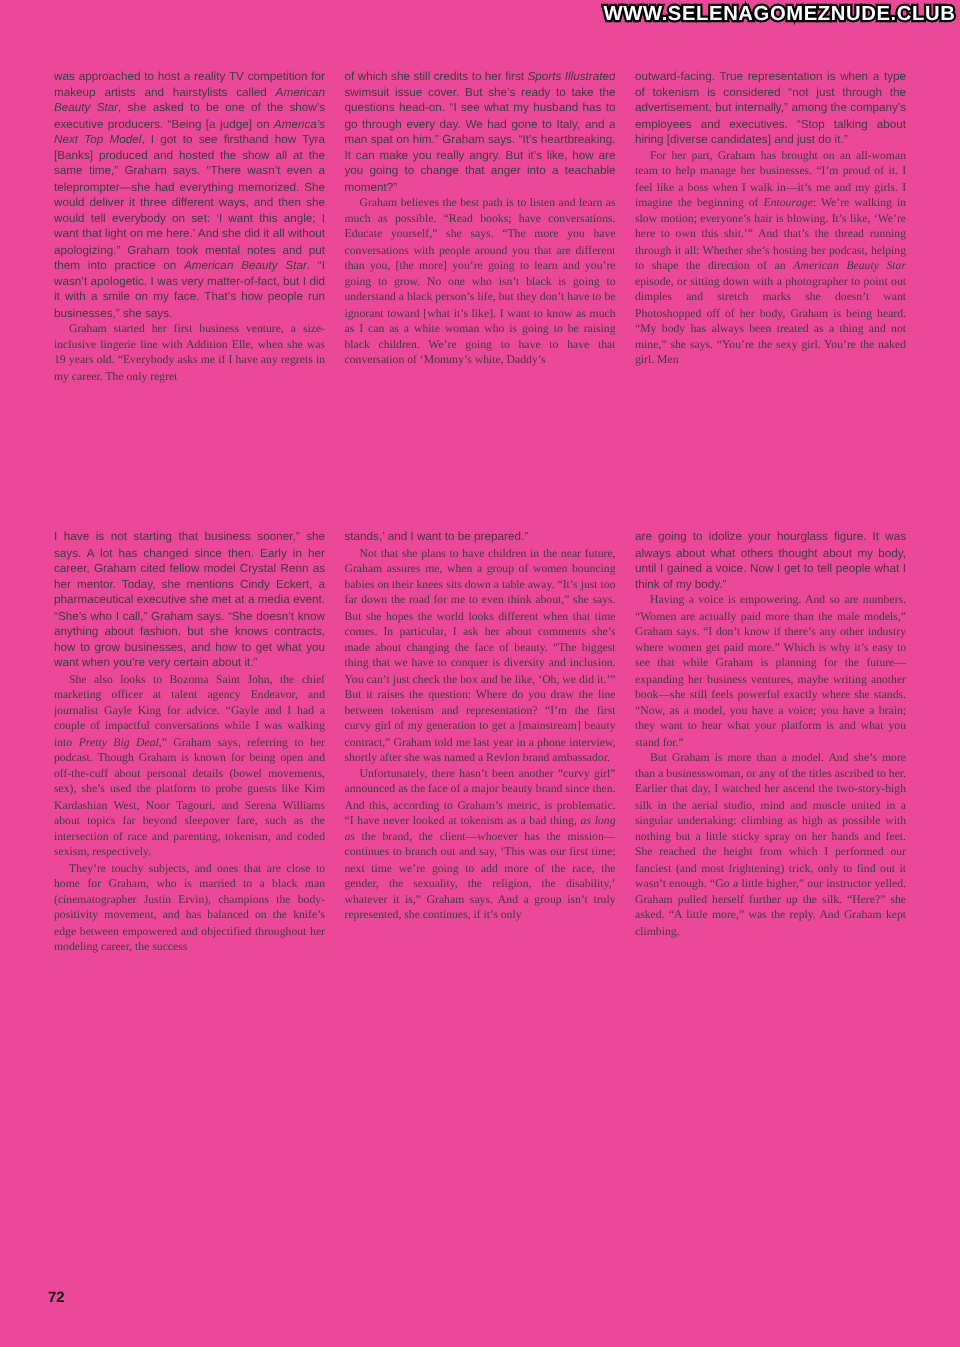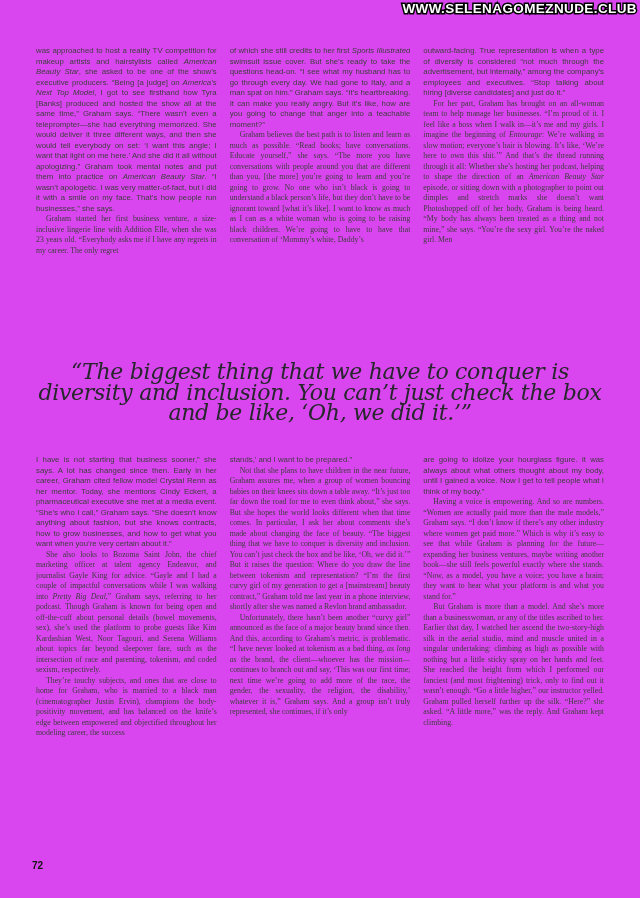--- a/index.html
+++ b/index.html
@@ -1,21 +1,21 @@
 <!DOCTYPE html>
 <html><head>
 <meta charset="utf-8">
 <style>
   html,body { margin:0; padding:0; }
   body {
     width:640px; height:898px; position:relative; overflow:hidden;
     background:#ffffff;
     font-family:"Liberation Sans", sans-serif;
   }
-  .page { position:absolute; inset:0; background:#d946ef; }
+  .page { position:absolute; inset:0; background:#ec4899; }
   .watermark {
     position:absolute; top:1px; right:3px;
     font-family:"Liberation Sans", sans-serif;
     font-weight:700; font-size:13.5px; letter-spacing:0.4px;
     color:#ffffff;
     -webkit-text-stroke:3px #000;
     paint-order:stroke fill;
     text-shadow:0 0 1px #000;
     white-space:nowrap;
   }
@@ -54,37 +54,32 @@
 
 <div class="page">
 
   <div class="watermark">WWW.SELENAGOMEZNUDE.CLUB</div>
 
   <div class="content">
 
     <div class="cols cols-top">
       <div class="col">
           <p class="para"><span>was approached to host a reality TV competition for makeup artists and hairstylists called </span><i>American Beauty Star</i><span>, she asked to be one of the show’s executive producers. “Being [a judge] on </span><i>America’s Next Top Model</i><span>, I got to see firsthand how Tyra [Banks] produced and hosted the show all at the same time,” Graham says. “There wasn’t even a teleprompter—she had everything memorized. She would deliver it three different ways, and then she would tell everybody on set: ‘I want this angle; I want that light on me here.’ And she did it all without apologizing.” Graham took mental notes and put them into practice on </span><i>American Beauty Star</i><span>. “I wasn’t apologetic. I was very matter-of-fact, but I did it with a smile on my face. That’s how people run businesses,” she says.</span></p>
-          <p class="para indent"><span>Graham started her first business venture, a size-inclusive lingerie line with Addition Elle, when she was 23 years old. “Everybody asks me if I have any regrets in my career. The only regret</span></p>
+          <p class="para indent"><span>Graham started her first business venture, a size-inclusive lingerie line with Addition Elle, when she was 19 years old. “Everybody asks me if I have any regrets in my career. The only regret</span></p>
         </div>
       <div class="col">
           <p class="para"><span>of which she still credits to her first </span><i>Sports Illustrated</i><span> swimsuit issue cover. But she’s ready to take the questions head-on. “I see what my husband has to go through every day. We had gone to Italy, and a man spat on him.” Graham says. “It’s heartbreaking. It can make you really angry. But it’s like, how are you going to change that anger into a teachable moment?”</span></p>
           <p class="para indent"><span>Graham believes the best path is to listen and learn as much as possible. “Read books; have conversations. Educate yourself,” she says. “The more you have conversations with people around you that are different than you, [the more] you’re going to learn and you’re going to grow. No one who isn’t black is going to understand a black person’s life, but they don’t have to be ignorant toward [what it’s like]. I want to know as much as I can as a white woman who is going to be raising black children. We’re going to have to have that conversation of ‘Mommy’s white, Daddy’s</span></p>
         </div>
       <div class="col">
-          <p class="para"><span>outward-facing. True representation is when a type of diversity is considered “not much through the advertisement, but internally,” among the company’s employees and executives. “Stop talking about hiring [diverse candidates] and just do it.”</span></p>
+          <p class="para"><span>outward-facing. True representation is when a type of tokenism is considered “not just through the advertisement, but internally,” among the company’s employees and executives. “Stop talking about hiring [diverse candidates] and just do it.”</span></p>
           <p class="para indent"><span>For her part, Graham has brought on an all-woman team to help manage her businesses. “I’m proud of it. I feel like a boss when I walk in—it’s me and my girls. I imagine the beginning of </span><i>Entourage</i><span>: We’re walking in slow motion; everyone’s hair is blowing. It’s like, ‘We’re here to own this shit.’” And that’s the thread running through it all: Whether she’s hosting her podcast, helping to shape the direction of an </span><i>American Beauty Star</i><span> episode, or sitting down with a photographer to point out dimples and stretch marks she doesn’t want Photoshopped off of her body, Graham is being heard. “My body has always been treated as a thing and not mine,” she says. “You’re the sexy girl. You’re the naked girl. Men</span></p>
         </div>
     </div>
 
-    <div class="pull-quote" style="color: rgb(38, 38, 44);">
-      <div class="q-line">“The biggest thing that we have to conquer is</div>
-      <div class="q-line">diversity and inclusion. You can’t just check the box</div>
-      <div class="q-line">and be like, ‘Oh, we did it.’”</div>
-    </div>
 
     <div class="cols cols-bottom">
       <div class="col">
           <p class="para"><span>I have is not starting that business sooner,” she says. A lot has changed since then. Early in her career, Graham cited fellow model Crystal Renn as her mentor. Today, she mentions Cindy Eckert, a pharmaceutical executive she met at a media event. “She’s who I call,” Graham says. “She doesn’t know anything about fashion, but she knows contracts, how to grow businesses, and how to get what you want when you’re very certain about it.”</span></p>
           <p class="para indent"><span>She also looks to Bozoma Saint John, the chief marketing officer at talent agency Endeavor, and journalist Gayle King for advice. “Gayle and I had a couple of impactful conversations while I was walking into </span><i>Pretty Big Deal</i><span>,” Graham says, referring to her podcast. Though Graham is known for being open and off-the-cuff about personal details (bowel movements, sex), she’s used the platform to probe guests like Kim Kardashian West, Noor Tagouri, and Serena Williams about topics far beyond sleepover fare, such as the intersection of race and parenting, tokenism, and coded sexism, respectively.</span></p>
           <p class="para indent"><span>They’re touchy subjects, and ones that are close to home for Graham, who is married to a black man (cinematographer Justin Ervin), champions the body-positivity movement, and has balanced on the knife’s edge between empowered and objectified throughout her modeling career, the success</span></p>
         </div>
       <div class="col">
           <p class="para"><span>stands,’ and I want to be prepared.”</span></p>
           <p class="para indent"><span>Not that she plans to have children in the near future, Graham assures me, when a group of women bouncing babies on their knees sits down a table away. “It’s just too far down the road for me to even think about,” she says. But she hopes the world looks different when that time comes. In particular, I ask her about comments she’s made about changing the face of beauty. “The biggest thing that we have to conquer is diversity and inclusion. You can’t just check the box and be like, ‘Oh, we did it.’” But it raises the question: Where do you draw the line between tokenism and representation? “I’m the first curvy girl of my generation to get a [mainstream] beauty contract,” Graham told me last year in a phone interview, shortly after she was named a Revlon brand ambassador.</span></p>

